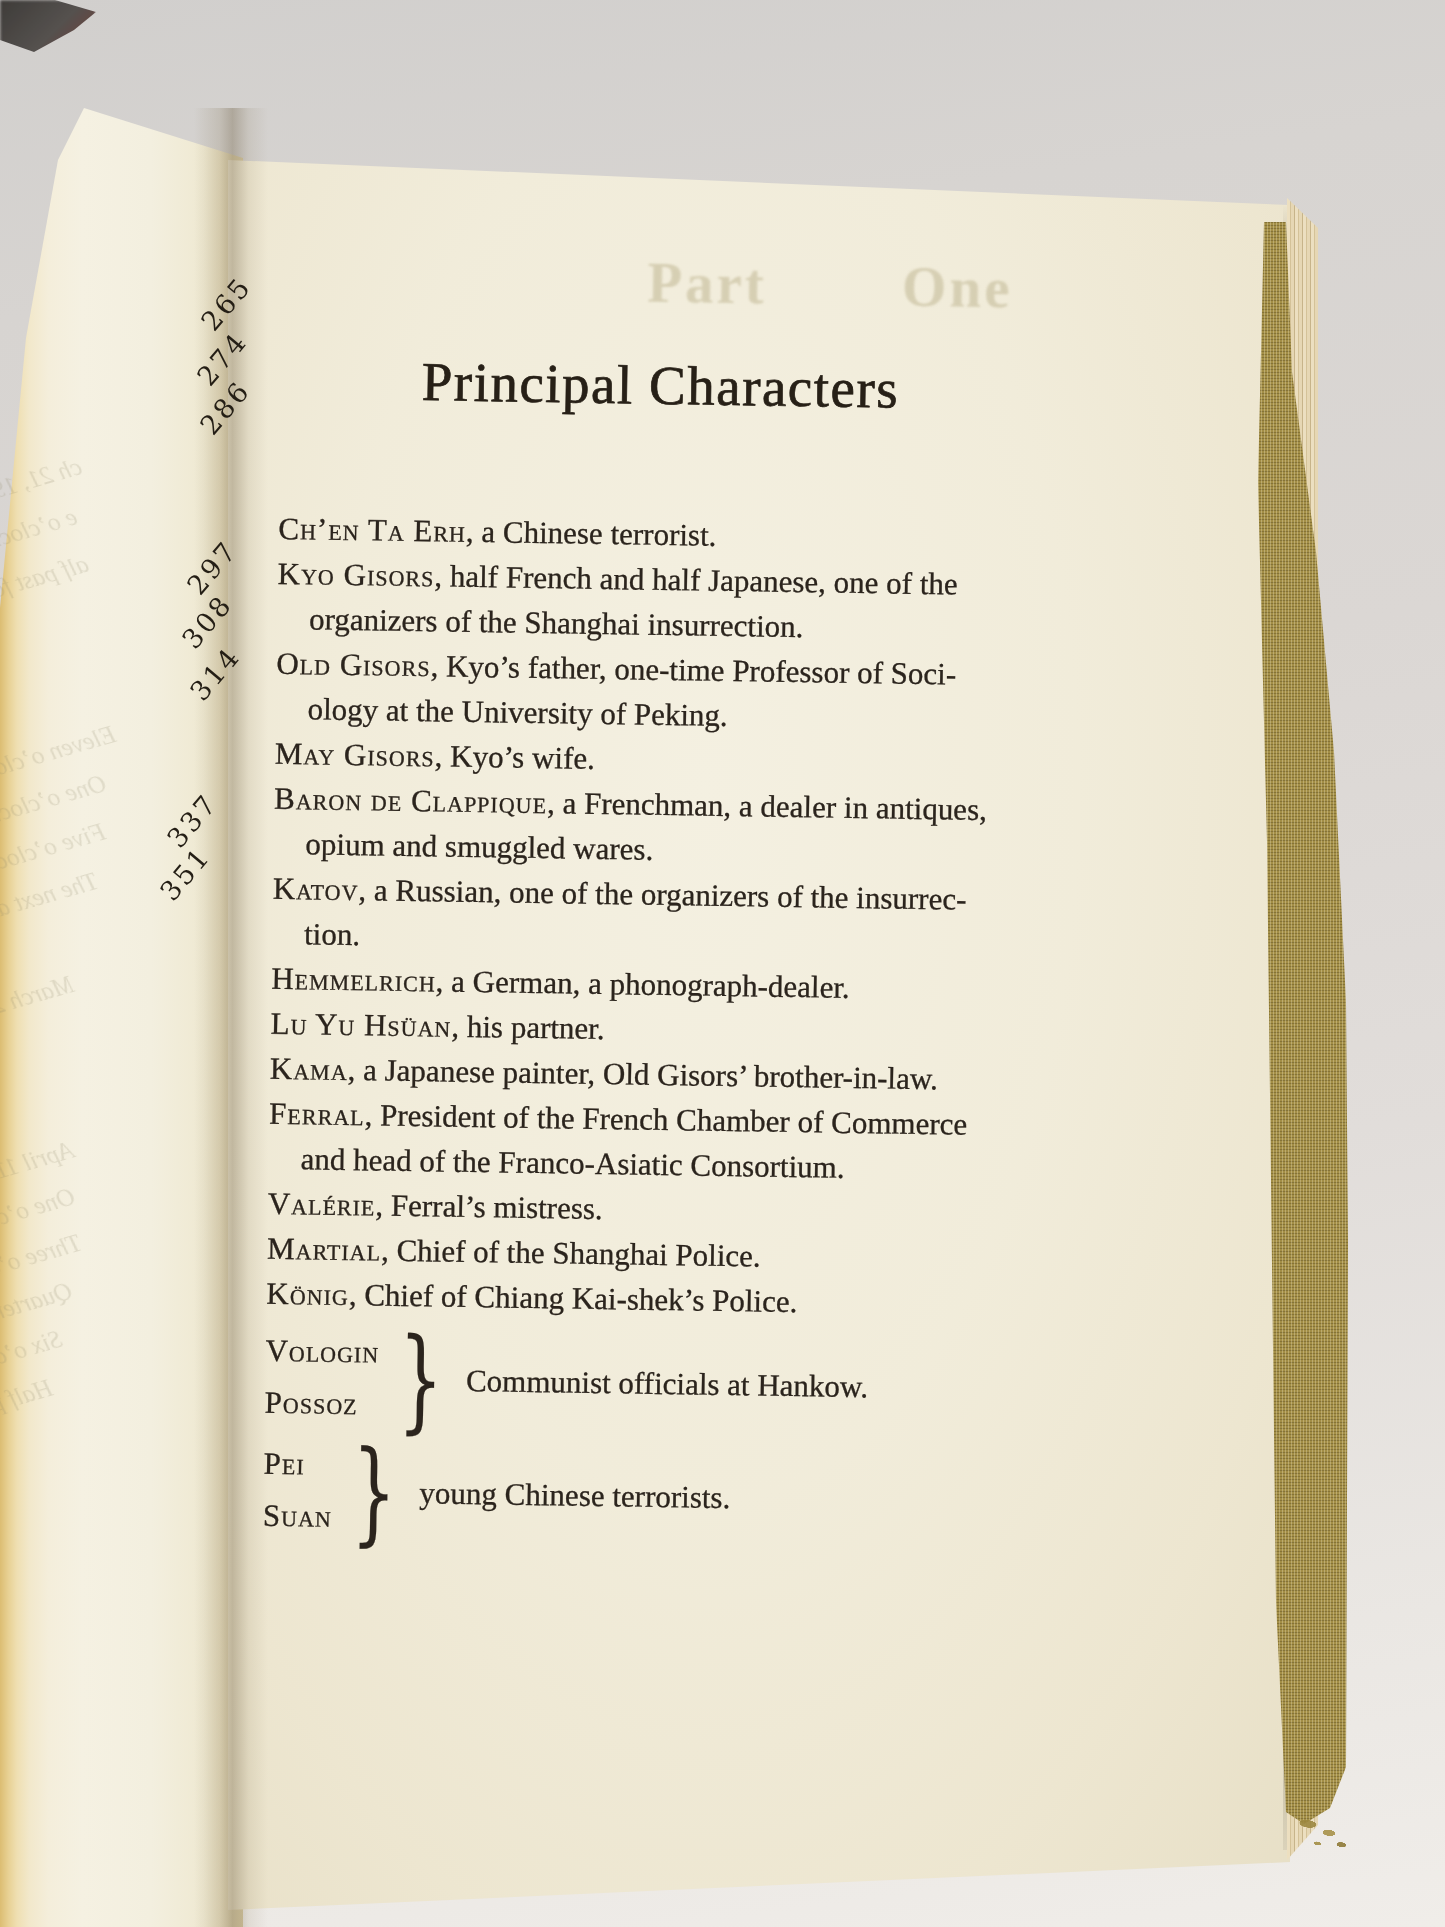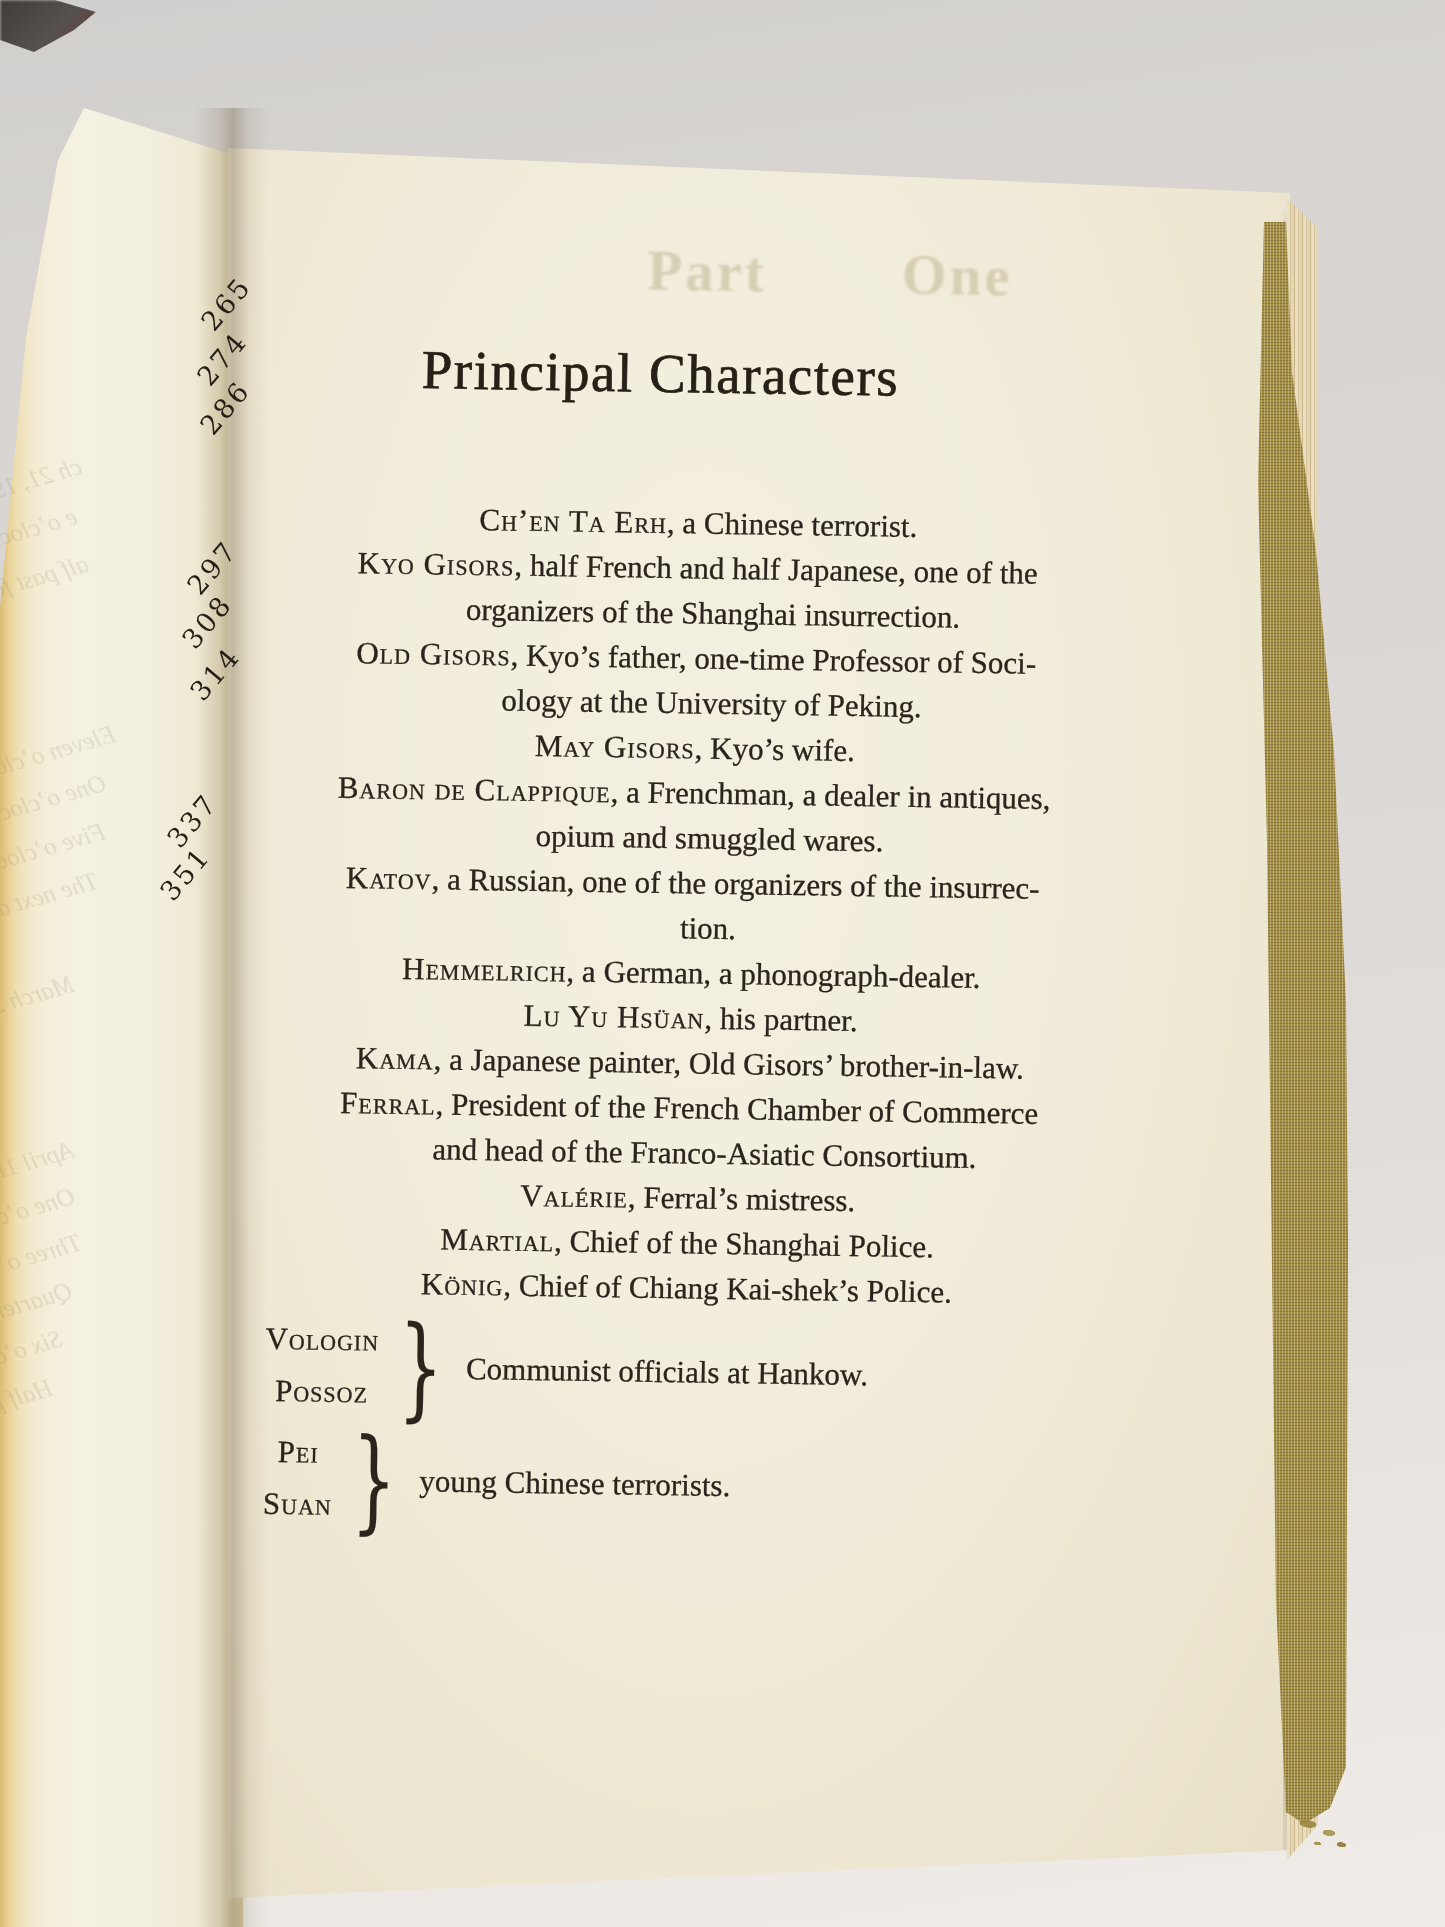--- a/index.html
+++ b/index.html
@@ -16,25 +16,24 @@
     filter:blur(1.5px); opacity:.9;
   }
   
   .left-page{
     position:absolute; left:0; top:108px; width:243px; height:1819px;
     background:linear-gradient(90deg,#dcbd72 0%,#e8d194 3.5%,#efdfb2 7%,#f2e8cb 12%,#f4eedb 20%,#f5f1e2 34%,#f3efdf 62%,#efe9d2 84%,#e4dabb 94%,#d7caa4 100%);
     clip-path:polygon(84px 0,243px 50px,243px 1819px,0 1819px,0 500px,26px 230px,58px 52px);
   }
   
   .right-page{
-    position:absolute; left:228px; top:148px; width:1062px; height:1750px;
+    position:absolute; left:228px; top:160px; width:1062px; height:1750px;
     background:radial-gradient(ellipse at 45% 36%,#f4f0e1 0%,#f1ecda 45%,#ede6d0 76%,#e7dfc6 100%);
     clip-path:polygon(0 0,1062px 45px,1062px 1702px,0 1750px);
     filter:drop-shadow(5px 7px 8px rgba(115,105,85,.30));
-    text-align:center;
   }
   .gutter-shadow{
     position:absolute; left:194px; top:108px; width:74px; height:1819px;
     background:linear-gradient(90deg,rgba(107,88,48,0) 0%,rgba(107,88,48,.16) 35%,rgba(88,70,36,.30) 52%,rgba(107,88,48,.10) 74%,rgba(107,88,48,0) 100%);
     pointer-events:none;
   }
   
   .page-edges{
     position:absolute; left:1287px; top:198px; width:31px; height:1662px;
     background:repeating-linear-gradient(90deg,#ecdfc0 0 3px,#d4c298 3px 4px,#e6d7b4 4px 7px,#c7b48a 7px 8px);

